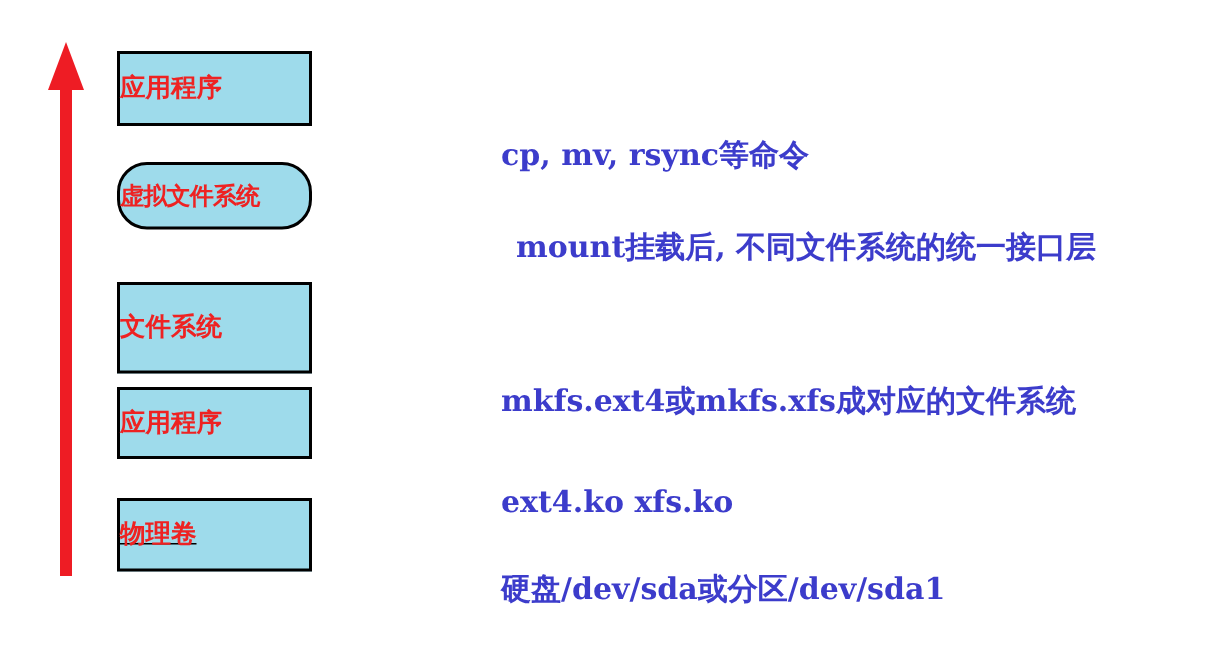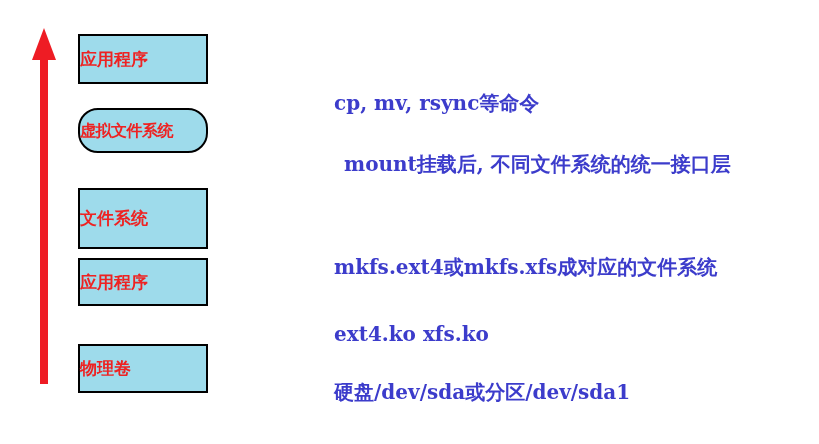--- a/index.html
+++ b/index.html
@@ -49,21 +49,21 @@
   }
   .layer-label.wide {
     font-size: 16px;
     letter-spacing: -0.5px;
   }
 
   .box-0 { top: 34px;  height: 50px; }
   .box-1 { top: 108px; height: 45px; border-radius: 20px; }
   .box-2 { top: 188px; height: 61px; }
   .box-3 { top: 258px; height: 48px; }
-  .box-4 { top: 344px; height: 49px; }
+  .box-4 { top: 332px; height: 49px; text-decoration: underline; }
 
   
   .desc {
     position: absolute;
     left: 334px;
     color: #3c3ccb;
     font-size: 20px;
     font-weight: bold;
     line-height: 23px;
     white-space: pre;

